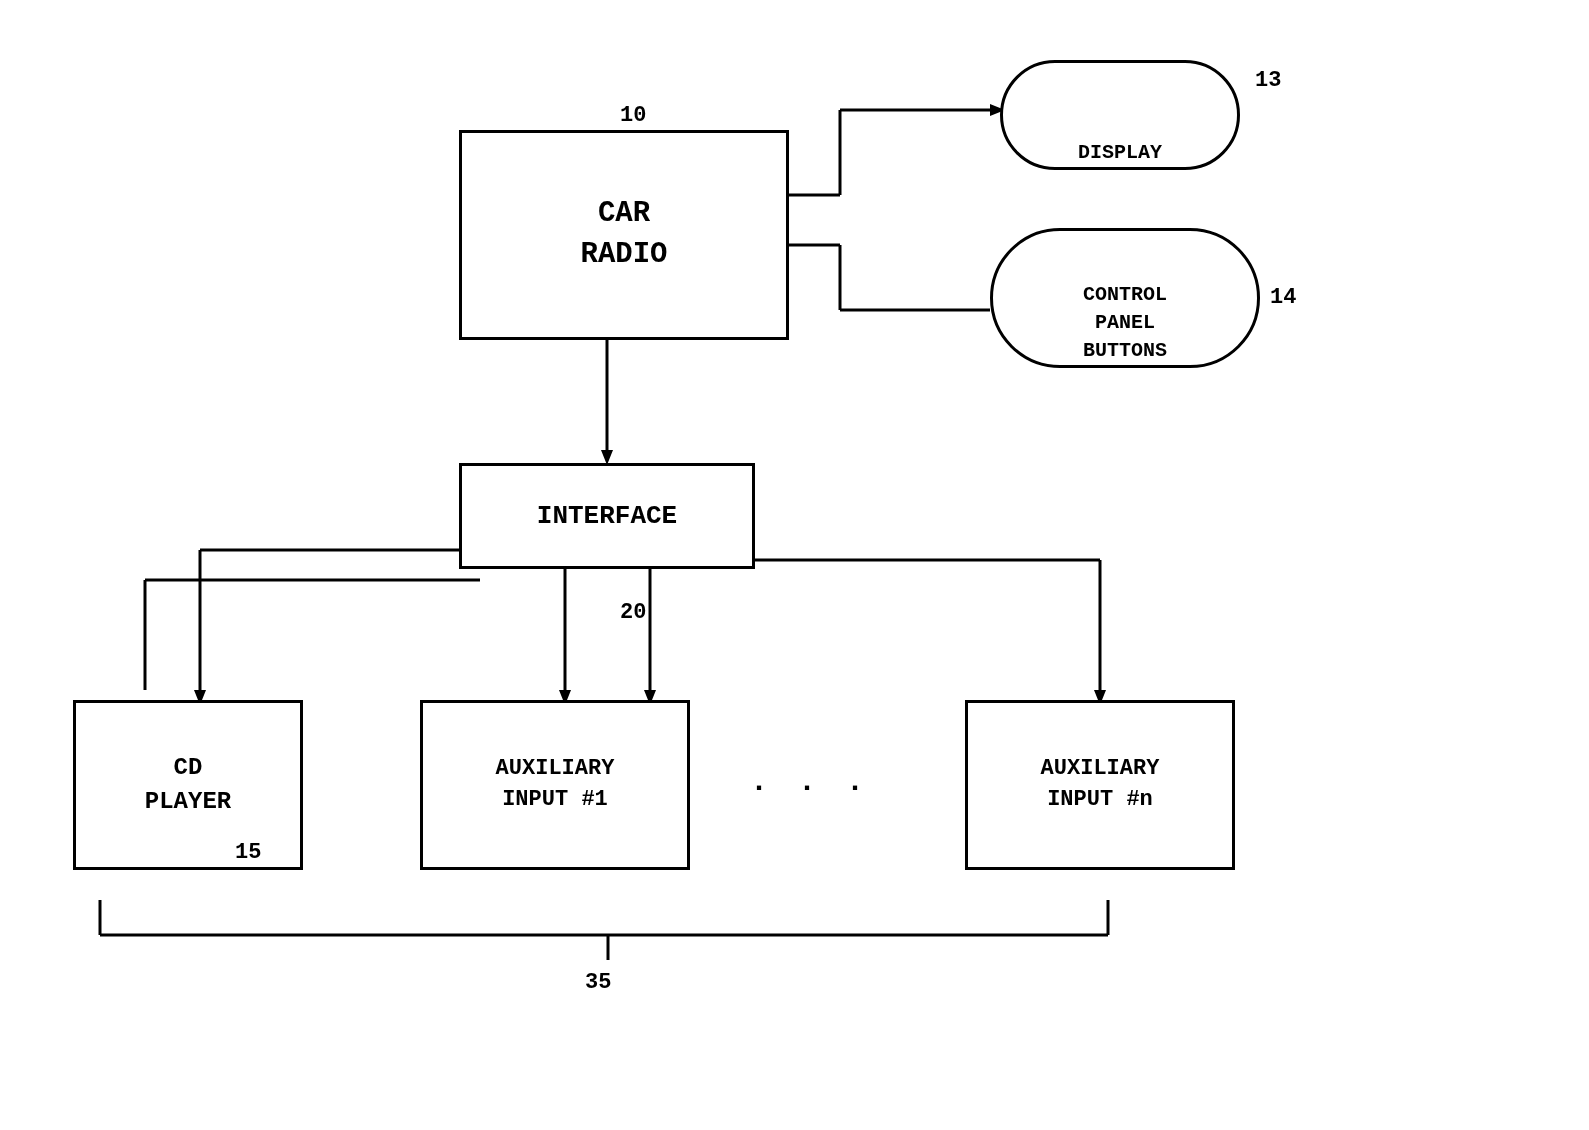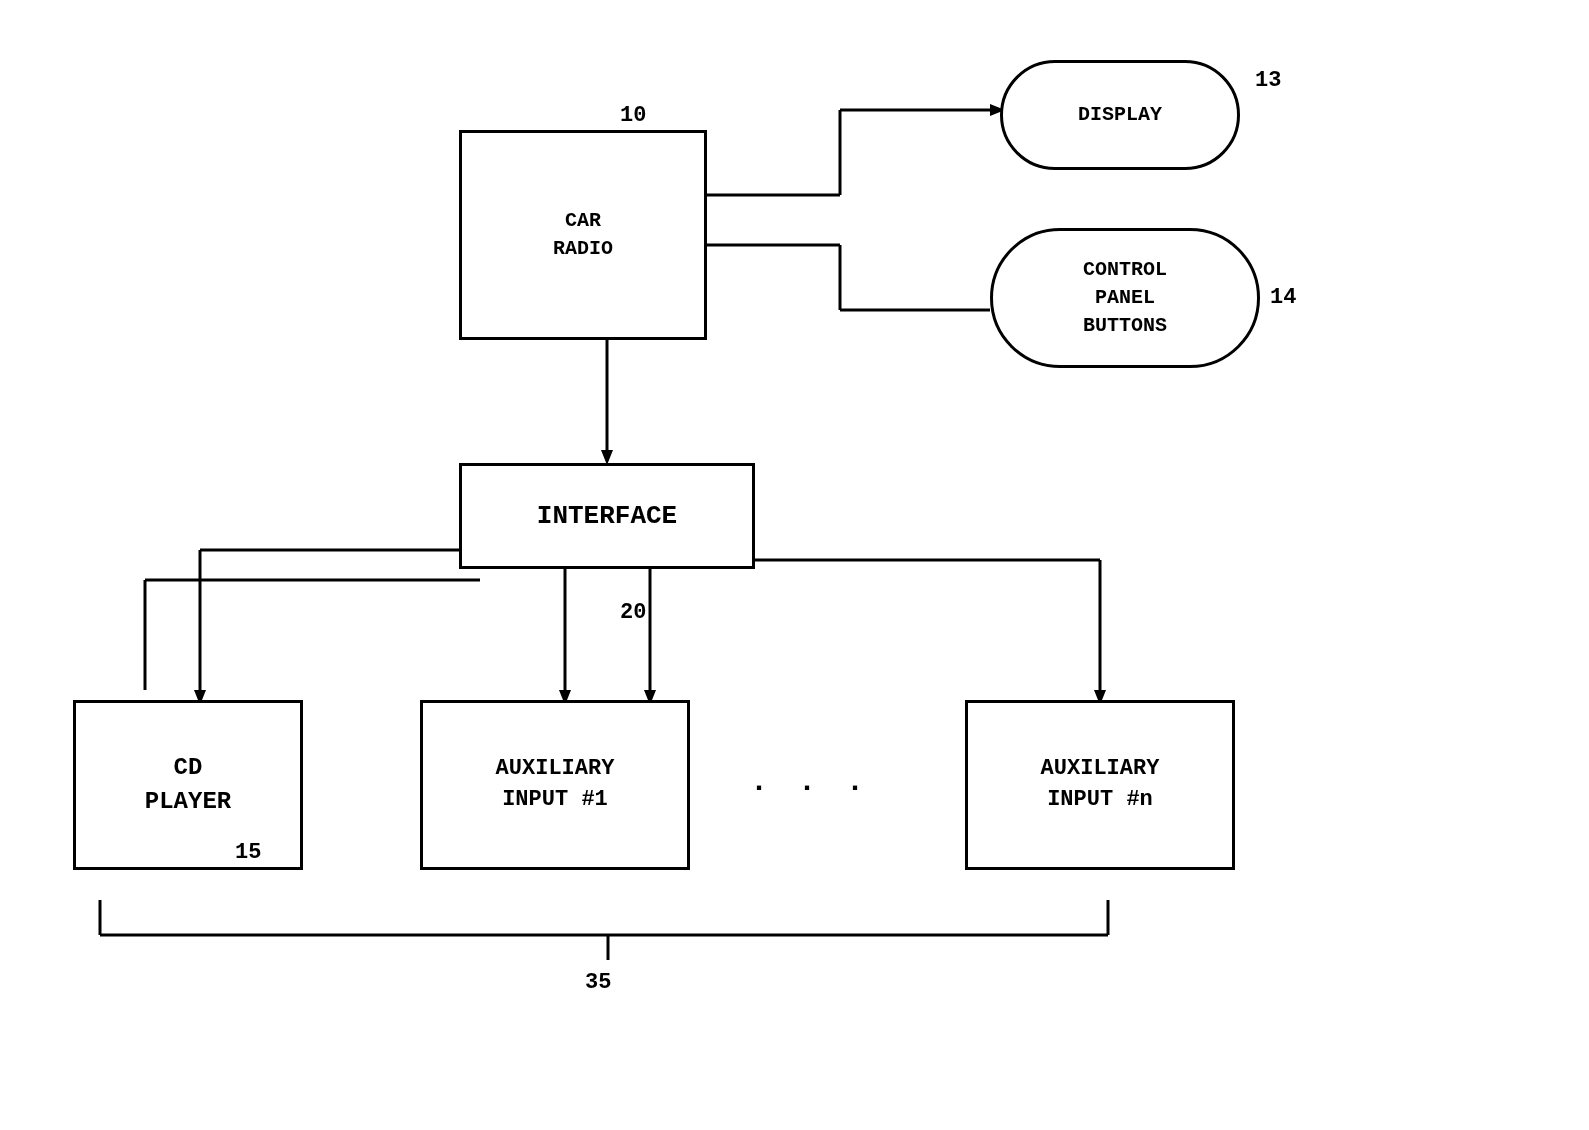--- a/index.html
+++ b/index.html
@@ -27,21 +27,21 @@
       font-size: 22px;
       font-weight: bold;
       line-height: 1.4;
     }
     .bubble {
       position: absolute;
       border: 3px solid #000;
       background: #fff;
       border-radius: 50%;
       display: flex;
-      align-items: center;
+      align-items: flex-end;
       justify-content: center;
       text-align: center;
       font-size: 20px;
       font-weight: bold;
       line-height: 1.4;
     }
     .label {
       position: absolute;
       font-size: 22px;
       font-weight: bold;
@@ -107,21 +107,21 @@
     <line x1="100" y1="900" x2="100" y2="935" stroke="#000" stroke-width="3"></line>
 
     <line x1="100" y1="935" x2="608" y2="935" stroke="#000" stroke-width="3"></line>
 
     <line x1="608" y1="935" x2="608" y2="960" stroke="#000" stroke-width="3"></line>
     <line x1="608" y1="935" x2="1108" y2="935" stroke="#000" stroke-width="3"></line>
 
     <line x1="1108" y1="935" x2="1108" y2="900" stroke="#000" stroke-width="3"></line>
   </svg>
 
-  <div class="box" style="left: 459px; top: 130px; width: 248px; height: 210px; font-size: 20px;">
+  <div class="box" style="left: 459px; top: 130px; width: 330px; height: 210px; font-size: 29px;">
     <span>CAR<br>RADIO</span>
   </div>
 
   <div class="label" style="left: 620px; top: 95px; margin-top: 8px;">10</div>
 
   <div class="box" style="left: 459px; top: 463px; width: 296px; height: 106px; font-size: 26px;">
     <span>INTERFACE</span>
   </div>
 
   <div class="label" style="left: 620px; top: 600px;">20</div>

